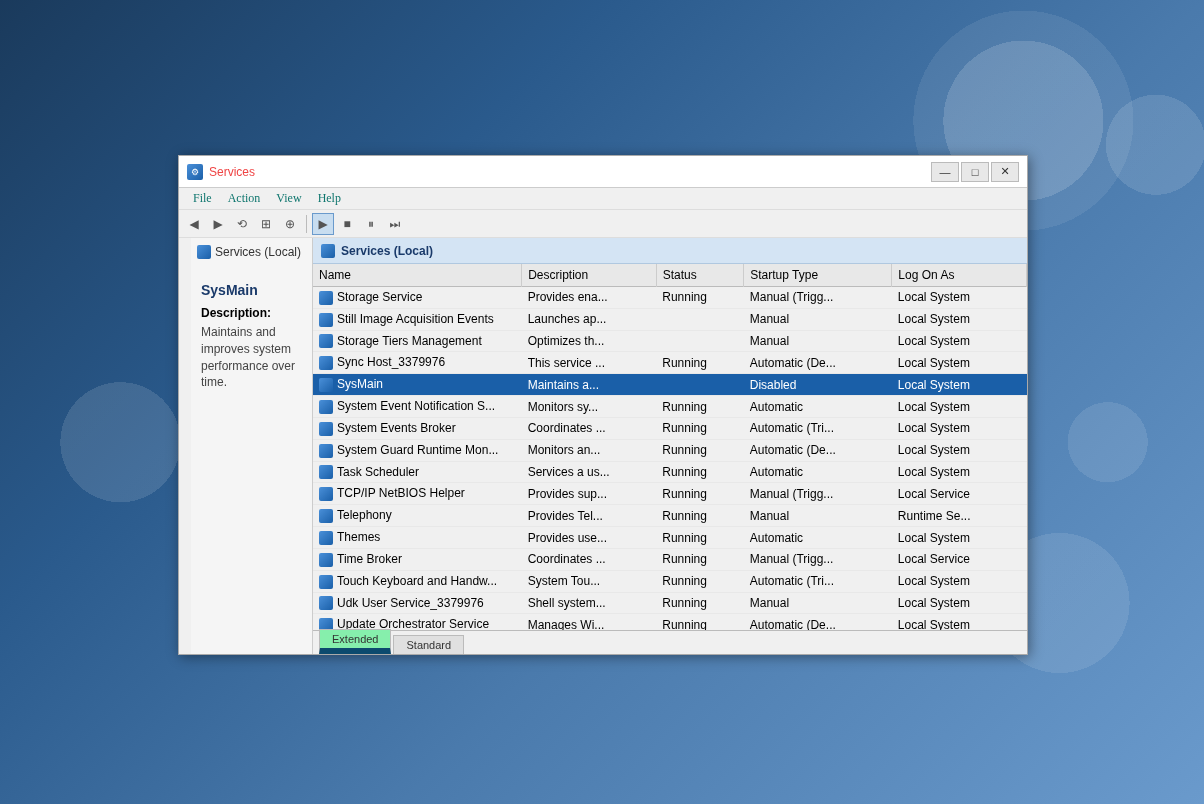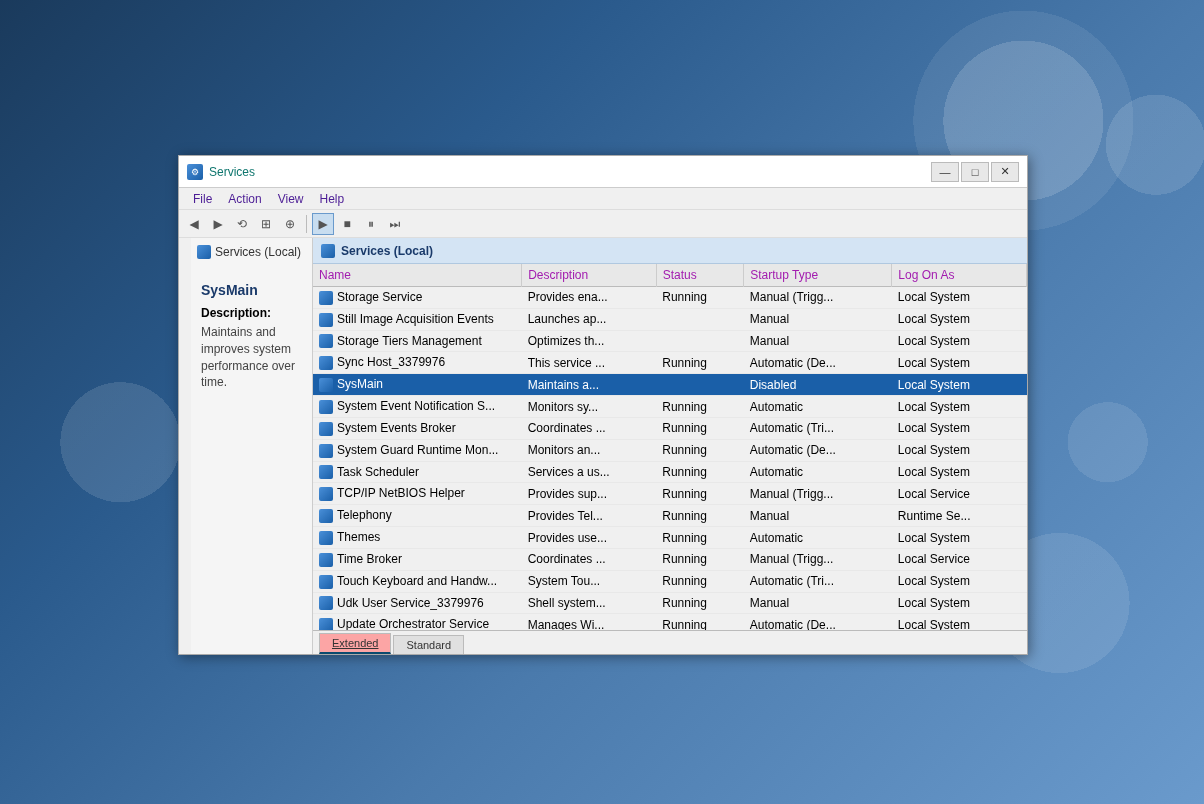--- a/index.html
+++ b/index.html
@@ -53,21 +53,21 @@
       border-radius: 2px;
       display: flex;
       align-items: center;
       justify-content: center;
       color: white;
       font-size: 9px;
     }
     .title-bar-title {
       flex: 1;
       font-size: 12px;
-      color: #0f766e;
+      color: #ef4444;
     }
     .title-bar-buttons {
       display: flex;
       gap: 2px;
     }
     .tb-btn {
       width: 28px;
       height: 20px;
       border: 1px solid #bbb;
       background: #e8e8e8;
@@ -85,21 +85,22 @@
       border-bottom: 1px solid #ddd;
       display: flex;
       align-items: center;
       padding: 0 6px;
       font-size: 12px;
       flex-shrink: 0;
     }
     .menu-item {
       padding: 2px 8px;
       cursor: pointer;
-      color: #4c1d95;
+      color: #0f766e;
+      font-family: Liberation Serif, serif;
     }
     
     .toolbar {
       height: 28px;
       background: #f0f0f0;
       border-bottom: 1px solid #ddd;
       display: flex;
       align-items: center;
       padding: 0 4px;
       gap: 2px;
@@ -213,21 +214,21 @@
       font-size: 12px;
     }
     thead tr {
       background: #e8e8e8;
       border-bottom: 1px solid #bbb;
     }
     thead th {
       padding: 4px 6px;
       text-align: left;
       font-weight: normal;
-      color: #a21caf;
+      color: #000000;
       border-right: 1px solid #ccc;
       cursor: pointer;
       user-select: none;
       white-space: nowrap;
     }
     tbody tr {
       border-bottom: 1px solid #e8e8e8;
     }
     tbody tr.selected {
       background: #1a5fa8;
@@ -258,23 +259,22 @@
       padding: 3px 12px;
       font-size: 11px;
       border: 1px solid #bbb;
       border-bottom: none;
       background: #e0e0e0;
       cursor: pointer;
       margin-right: 2px;
       color: #333;
     }
     .tab.active {
-      background: #fca5a5;
-      border-bottom: 2px solid #0c4a6e;
-      text-decoration: underline;
+      background: #86efac;
+      border-bottom: 6px solid #0c4a6e;
     }
     
     .col-name { width: 155px; }
     .col-desc { width: 100px; }
     .col-status { width: 65px; }
     .col-startup { width: 110px; }
     .col-logon { width: 100px; }
   </style>
 </head>
 <body>

